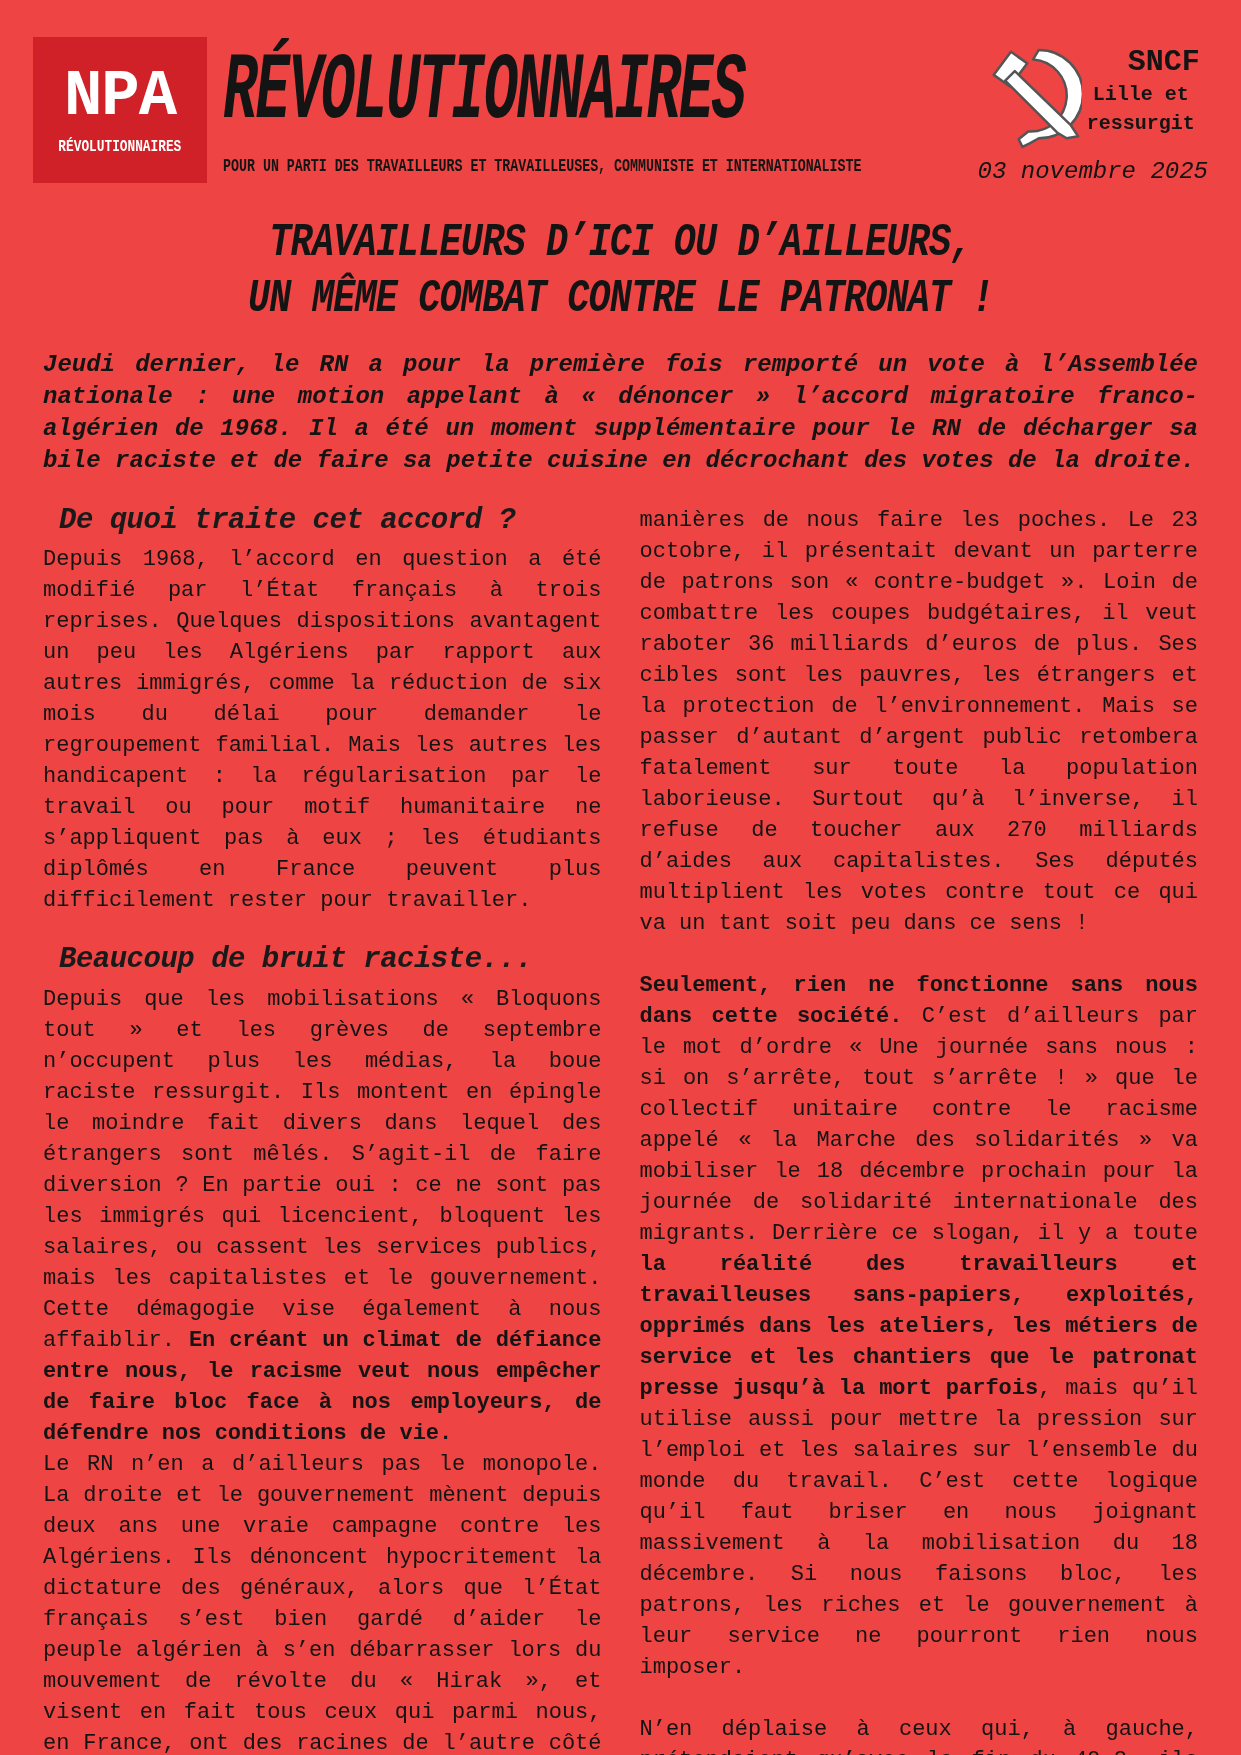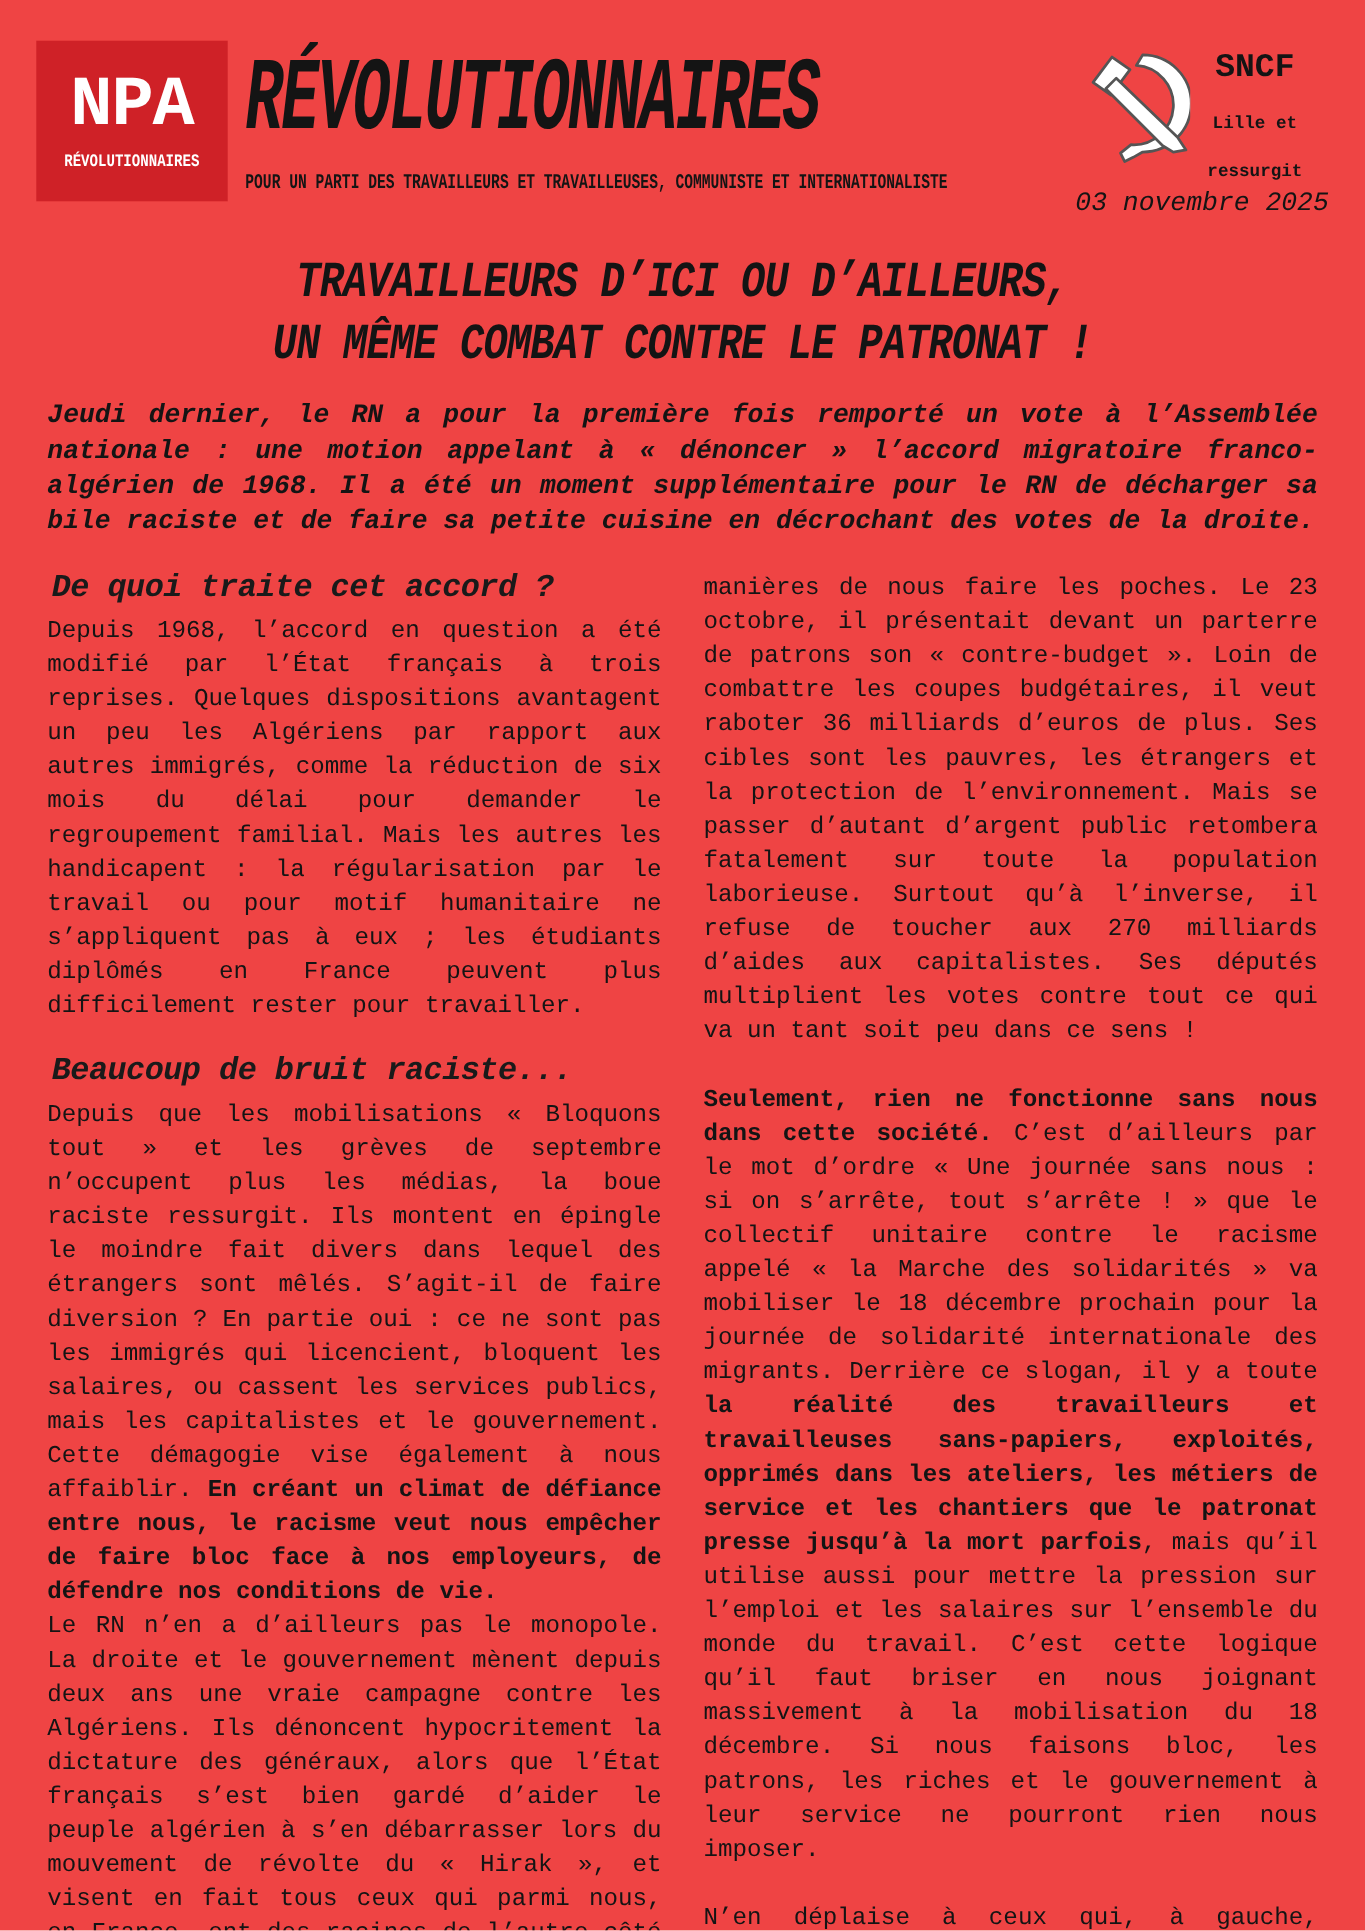--- a/index.html
+++ b/index.html
@@ -27,43 +27,43 @@
   }
   .masthead-subtitle{
     font-weight:700;font-size:19px;white-space:nowrap;color:#141414;
     transform:scaleX(0.70);transform-origin:0 50%;
     margin-top:16px;letter-spacing:0;
   }
   .header-right{flex:0 0 230px;display:flex;flex-direction:column;align-items:center;margin-left:4px;}
   .header-right-top{display:flex;align-items:flex-start;}
   .hs-icon{flex:0 0 auto;margin-top:6px;}
   .edition{width:118px;text-align:center;font-weight:700;color:#141414;margin-top:8px;}
-  .edition-line1{font-size:30px;line-height:1.15;}
-  .edition-line2,.edition-line3{font-size:16px;line-height:1.45;margin-top:21px;}
+  .edition-line1{font-size:30px;line-height:1.15;text-align:right;}
+  .edition-line2,.edition-line3{font-size:20px;line-height:1.45;}
   .edition-date{font-style:italic;font-size:24px;margin-top:4px;white-space:nowrap;color:#141414;}
   
   .headline{margin-top:30px;text-align:center;}
   .headline-line{
     font-style:italic;font-weight:700;font-size:46px;line-height:1.22;
     white-space:nowrap;color:#141414;letter-spacing:-1px;
     transform:scaleX(0.80);transform-origin:50% 50%;
   }
   
   .intro{
     margin:22px 43px 0 43px;
     font-style:italic;font-weight:700;font-size:24px;line-height:1.33;
     text-align:justify;color:#141414;
   }
   
   .columns{display:flex;margin:28px 43px 0 43px;gap:38px;}
   .col{flex:1 1 0;min-width:0;font-size:22px;line-height:31px;text-align:justify;color:#141414;}
   .col > :first-child{margin-top:0;}
   .section-heading{
     font-style:italic;font-weight:700;font-size:29px;line-height:1.12;
-    margin:28px 0 7px 4px;letter-spacing:-0.5px;color:#1a1a1a;text-align:left;
+    margin:28px 0 7px 16px;letter-spacing:-0.5px;color:#1a1a1a;text-align:left;
   }
   .body-para{margin:0;}
   .body-para.gapped{margin-top:31px;}
   .body-para b{font-weight:700;}
 </style>
 </head>
 <body>
 
 <div class="page">
 

